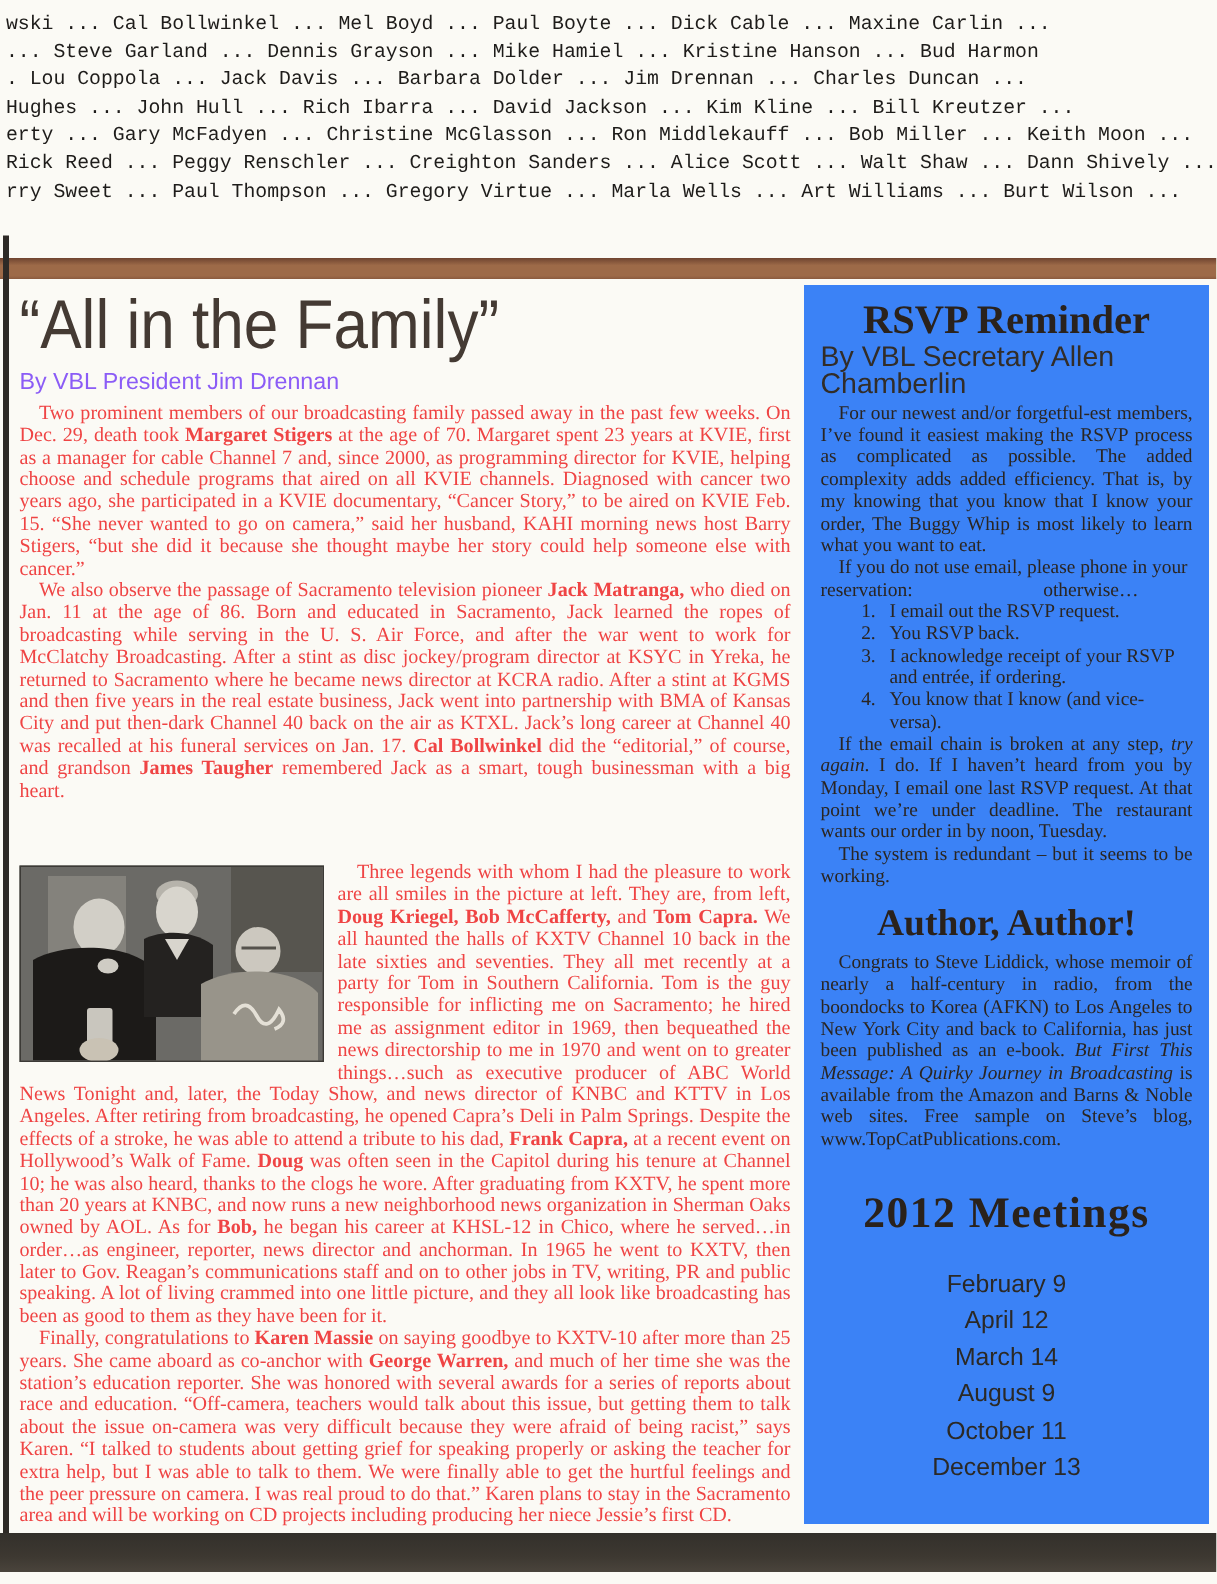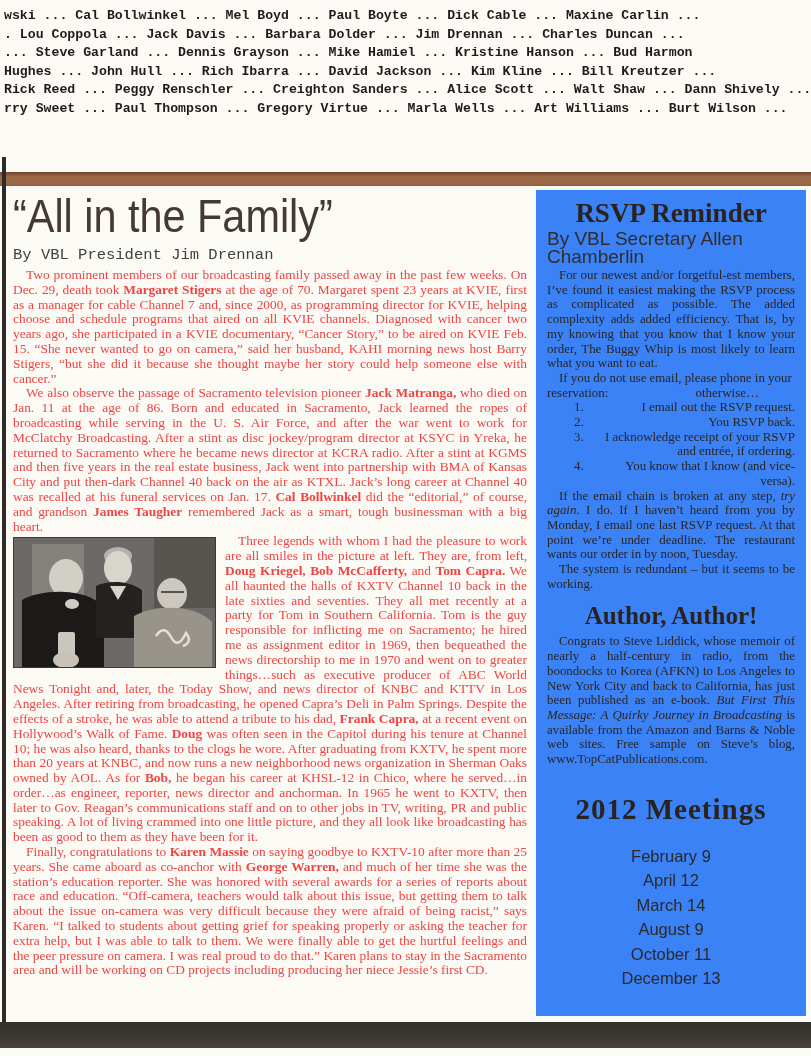--- a/index.html
+++ b/index.html
@@ -8,21 +8,21 @@
     position:relative;
     background:#fbfaf5;
     font-family:"Liberation Serif", serif;
     color:#262220;
     overflow:hidden;
   }
   
   .masthead {
     position:absolute; top:7px; left:4px; right:0;
     font-family:"Liberation Mono", monospace;
-    font-weight:700; font-size:13.2px; line-height:18.6px;
+    font-weight:400; font-size:13.2px; line-height:18.6px;
     color:#1e1c1a; white-space:nowrap; overflow:hidden;
   }
   
   .accent-bar {
     position:absolute; top:172px; left:0; width:811px; height:14px;
     background:linear-gradient(#6f4430, #9d6a48 35%, #9d6a48 85%, #8a5a3e);
   }
   
   .left-rule {
     position:absolute; left:2px; top:157px; width:4px; height:865px;
@@ -30,28 +30,28 @@
   }
   
   .main-col { position:absolute; left:13px; top:190px; width:514px; }
   .article-title {
     font-family:"Liberation Sans", sans-serif;
     font-size:46px; line-height:52px; color:#443a33;
     transform:scaleX(0.9); transform-origin:left;
     white-space:nowrap; margin-bottom:4px;
   }
   .article-byline {
-    font-family:Liberation Mono, monospace;
-    font-size:15.5px; line-height:18px; color:#404040; margin-bottom:4px;
+    font-family:Liberation Sans, sans-serif;
+    font-size:15.5px; line-height:18px; color:#8b5cf6; margin-bottom:4px;
   }
   .body-text p {
     font-size:13.4px; line-height:14.8px; text-align:justify;
     text-indent:13px; color:#ef4444;
   }
-  .photo-wrap { overflow:visible; }
+  .photo-wrap { overflow:visible;margin-top:40px; }
   .photo {
     float:left; width:203px; height:131px; margin:3px 9px 2px 0;
     border:1px solid #3c3a36; background:#6b6a66;
   }
   
   .sidebar {
     position:absolute; left:536px; top:190px; width:270px; height:826px;
     background:#3b82f6; padding:8px 11px 0 11px; overflow:hidden;
   }
   .sb-h {
@@ -65,39 +65,40 @@
     font-family:"Liberation Sans", sans-serif;
     font-size:19px; line-height:18px; color:#322d28; margin-bottom:2px;
   }
   .sb-body p, .sb-body li {
     font-size:12.9px; line-height:14.7px; text-align:justify; color:#2a2521;
   }
   .sb-body > p { text-indent:12px; }
   .phone-row { display:flex; justify-content:space-between; padding-right:36px; }
   .phone-row span { font-size:13px; line-height:14.7px; color:#2a2521; }
   .rsvp-steps { margin:0 0 0 40px; padding:0; }
-  .rsvp-steps li { text-align:right; padding-left:6px; }
+  .rsvp-steps li { text-align:left; padding-left:6px; }
   .meeting-dates {
     font-family:"Liberation Sans", sans-serif;
     font-size:16.5px; line-height:24.5px; text-align:center; color:#2b2926;
   }
   
   .bottom-bar {
     position:absolute; left:0; top:1022px; width:811px; height:26px;
     background:linear-gradient(#33302b, #3d3831 60%, #4a443c);
   }
 </style>
 </head>
 <body>
 
 <div class="masthead">
     <div>wski ... Cal Bollwinkel ... Mel Boyd ... Paul Boyte ... Dick Cable ... Maxine Carlin ...</div>
+    <div>... Steve Garland ... Dennis Grayson ... Mike Hamiel ... Kristine Hanson ... Bud Harmon</div>
     <div>. Lou Coppola ... Jack Davis ... Barbara Dolder ... Jim Drennan ... Charles Duncan ...</div>
-    <div>... Steve Garland ... Dennis Grayson ... Mike Hamiel ... Kristine Hanson ... Bud Harmon</div>
     <div>Hughes ... John Hull ... Rich Ibarra ... David Jackson ... Kim Kline ... Bill Kreutzer ...</div>
+    <div>erty ... Gary McFadyen ... Christine McGlasson ... Ron Middlekauff ... Bob Miller ... Keith Moon ...</div>
     <div>Rick Reed ... Peggy Renschler ... Creighton Sanders ... Alice Scott ... Walt Shaw ... Dann Shively ...</div>
     <div>rry Sweet ... Paul Thompson ... Gregory Virtue ... Marla Wells ... Art Williams ... Burt Wilson ...</div>
   </div>
 
 <div class="accent-bar"></div>
 
 <div class="left-rule"></div>
 
 <div class="main-col">
   <div class="article-title">“All in the Family”</div>

